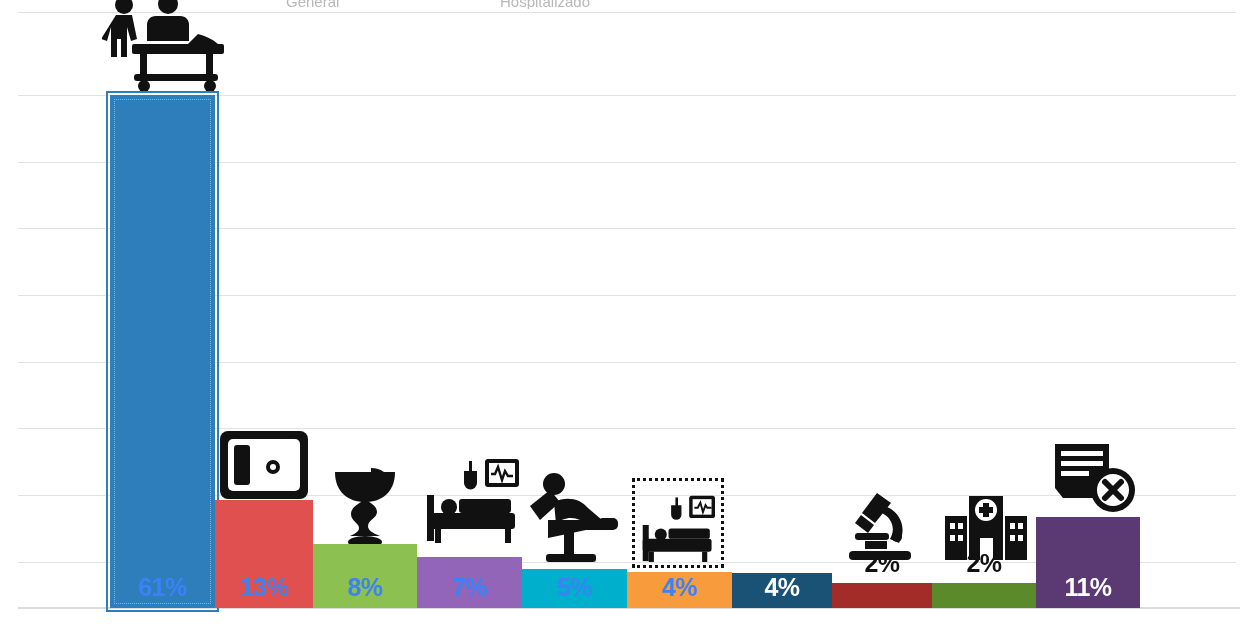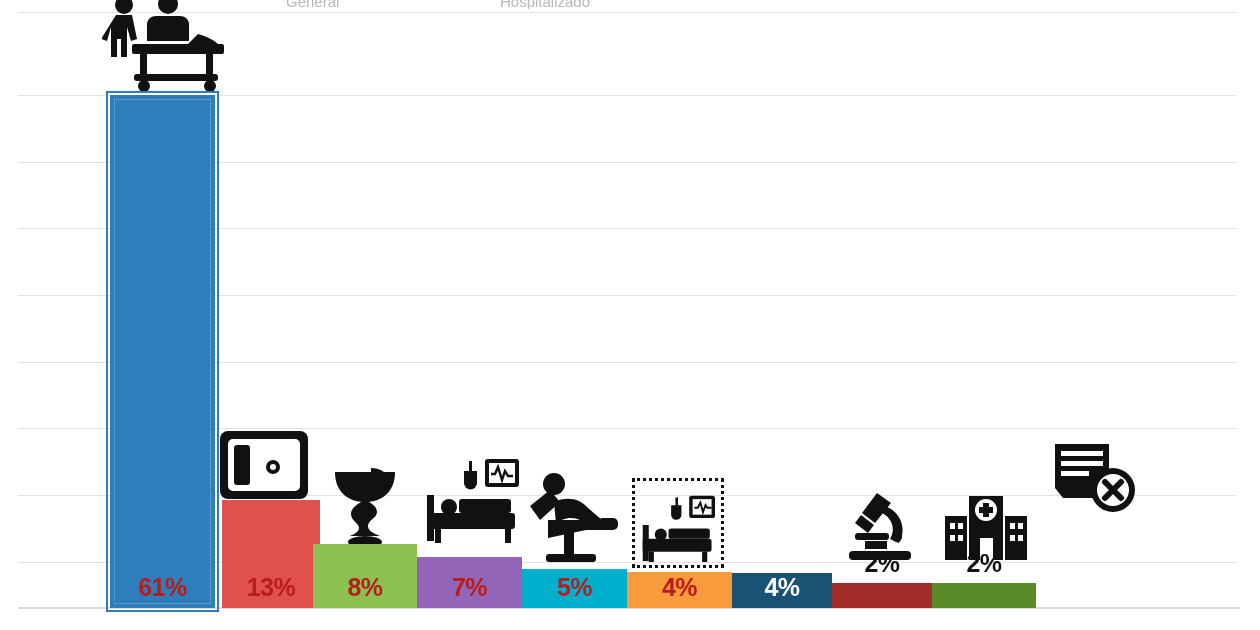--- a/index.html
+++ b/index.html
@@ -58,21 +58,21 @@
     text-align: center;
     font-size: 25px;
     font-weight: bold;
     letter-spacing: -0.5px;
   }
   .bar .dl.outside {
     bottom: auto;
     top: -34px;
     color: #111111;
   }
-  .dl.dark { color: #b91c1c; }
+  .dl.dark { color: #3b82f6; }
   .dl.light { color: #ffffff; }
 
   
   .sel {
     position: absolute;
     left: -4px; top: -4px; right: -4px; bottom: -4px;
     border: 2px solid #2E7EBB;
     pointer-events: none;
   }
   .sel-inner {
@@ -240,21 +240,21 @@
     </div>
 
     <div class="bar" style="left:110px; width:105px; height:513px;">
       <div class="fill" style="background:#2E7EBB;"></div>
       <div class="sel">
         <div class="sel-inner"></div>
       </div>
       <div class="dl dark">61%</div>
     </div>
 
-    <div class="bar" style="left:215px; width:98px; height:108px;margin-left:7px;">
+    <div class="bar" style="left:215px; width:98px; height:108px;">
       <div class="fill" style="background:#E0504F;"></div>
       <div class="dl dark">13%</div>
     </div>
 
     <div class="bar" style="left:313px; width:104px; height:64px;">
       <div class="fill" style="background:#8CC051;"></div>
       <div class="dl dark">8%</div>
     </div>
 
     <div class="bar" style="left:417px; width:105px; height:51px;">
@@ -280,15 +280,19 @@
     <div class="bar" style="left:832px; width:100px; height:25px;">
       <div class="fill" style="background:#A32C28;"></div>
       <div class="dl outside">2%</div>
     </div>
 
     <div class="bar" style="left:932px; width:104px; height:25px;">
       <div class="fill" style="background:#5B8A2B;"></div>
       <div class="dl outside">2%</div>
     </div>
 
+    <div class="bar" style="left:1036px; width:104px; height:91px;">
+      <div class="fill" style="background:#5B3A74;"></div>
+      <div class="dl light">11%</div>
+    </div>
 
   </div>
 </div>
 
 </body></html>

